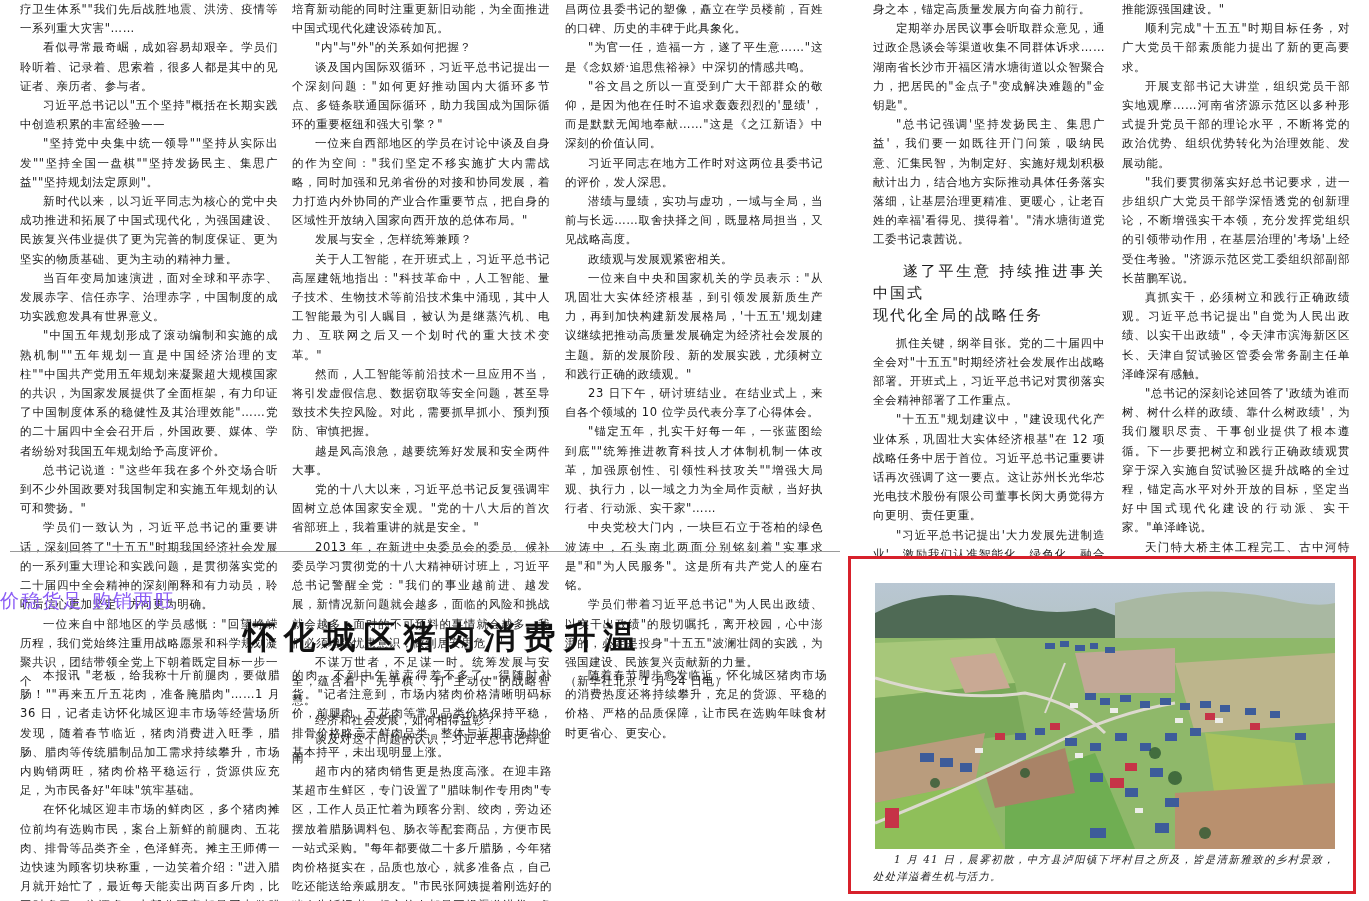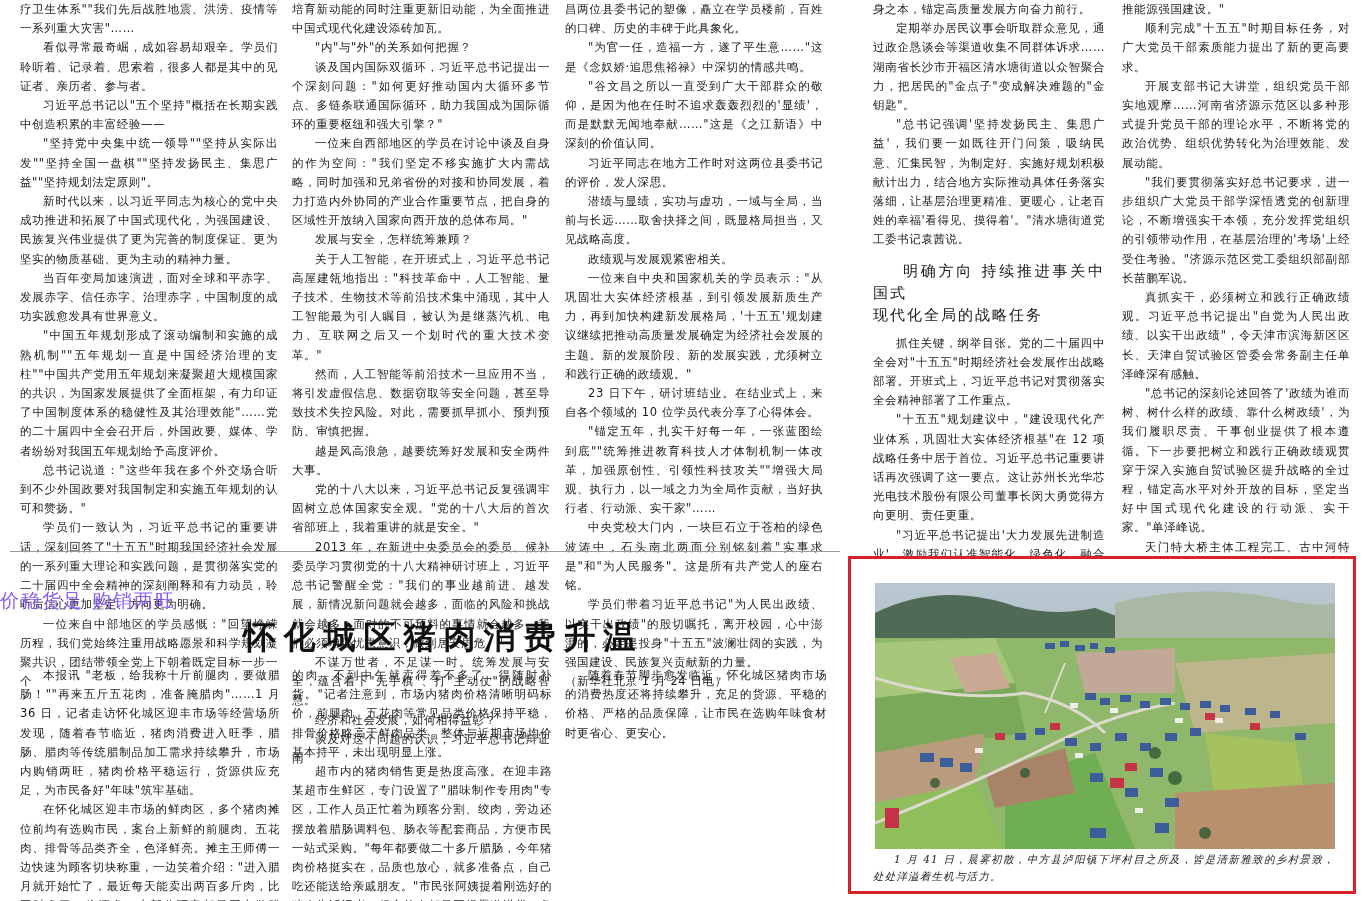--- a/index.html
+++ b/index.html
@@ -105,21 +105,21 @@
     </div>
   <p class="sign">（新华社北京 1 月 24 日电）</p>
 </div>
 <div class="col" id="c4">
   <div>
       <p class="noindent">身之本，锚定高质量发展方向奋力前行。</p>
       <p>定期举办居民议事会听取群众意见，通过政企恳谈会等渠道收集不同群体诉求……湖南省长沙市开福区清水塘街道以众智聚合力，把居民的"金点子"变成解决难题的"金钥匙"。</p>
       <p>"总书记强调'坚持发扬民主、集思广益'，我们要一如既往开门问策，吸纳民意、汇集民智，为制定好、实施好规划积极献计出力，结合地方实际推动具体任务落实落细，让基层治理更精准、更暖心，让老百姓的幸福'看得见、摸得着'。"清水塘街道党工委书记袁茜说。</p>
     </div>
   <div class="subhead">
-    <span>明确方向 持续推进事关中国式</span>
+    <span>遂了平生意 持续推进事关中国式</span>
     <span>现代化全局的战略任务</span>
   </div>
   <div>
       <p>抓住关键，纲举目张。党的二十届四中全会对"十五五"时期经济社会发展作出战略部署。开班式上，习近平总书记对贯彻落实全会精神部署了工作重点。</p>
       <p>"十五五"规划建议中，"建设现代化产业体系，巩固壮大实体经济根基"在 12 项战略任务中居于首位。习近平总书记重要讲话再次强调了这一要点。这让苏州长光华芯光电技术股份有限公司董事长闵大勇觉得方向更明、责任更重。</p>
       <p>"习近平总书记提出'大力发展先进制造业'，激励我们认准智能化、绿色化、融合化方向，锚定工业激光、智能传感等核心业务方向不断创新，助力完善我国激光产业链，在现代化产业体系建设中大显身手。"闵大勇说。</p>
       <p>在广州港，集卡不停穿梭、巨轮来来往往，四通八达的物流航路从这里铺开。第一时间学习习近平总书记重要讲话，广州市商务</p>
     </div>
 </div>
 <div class="col" id="c5">

